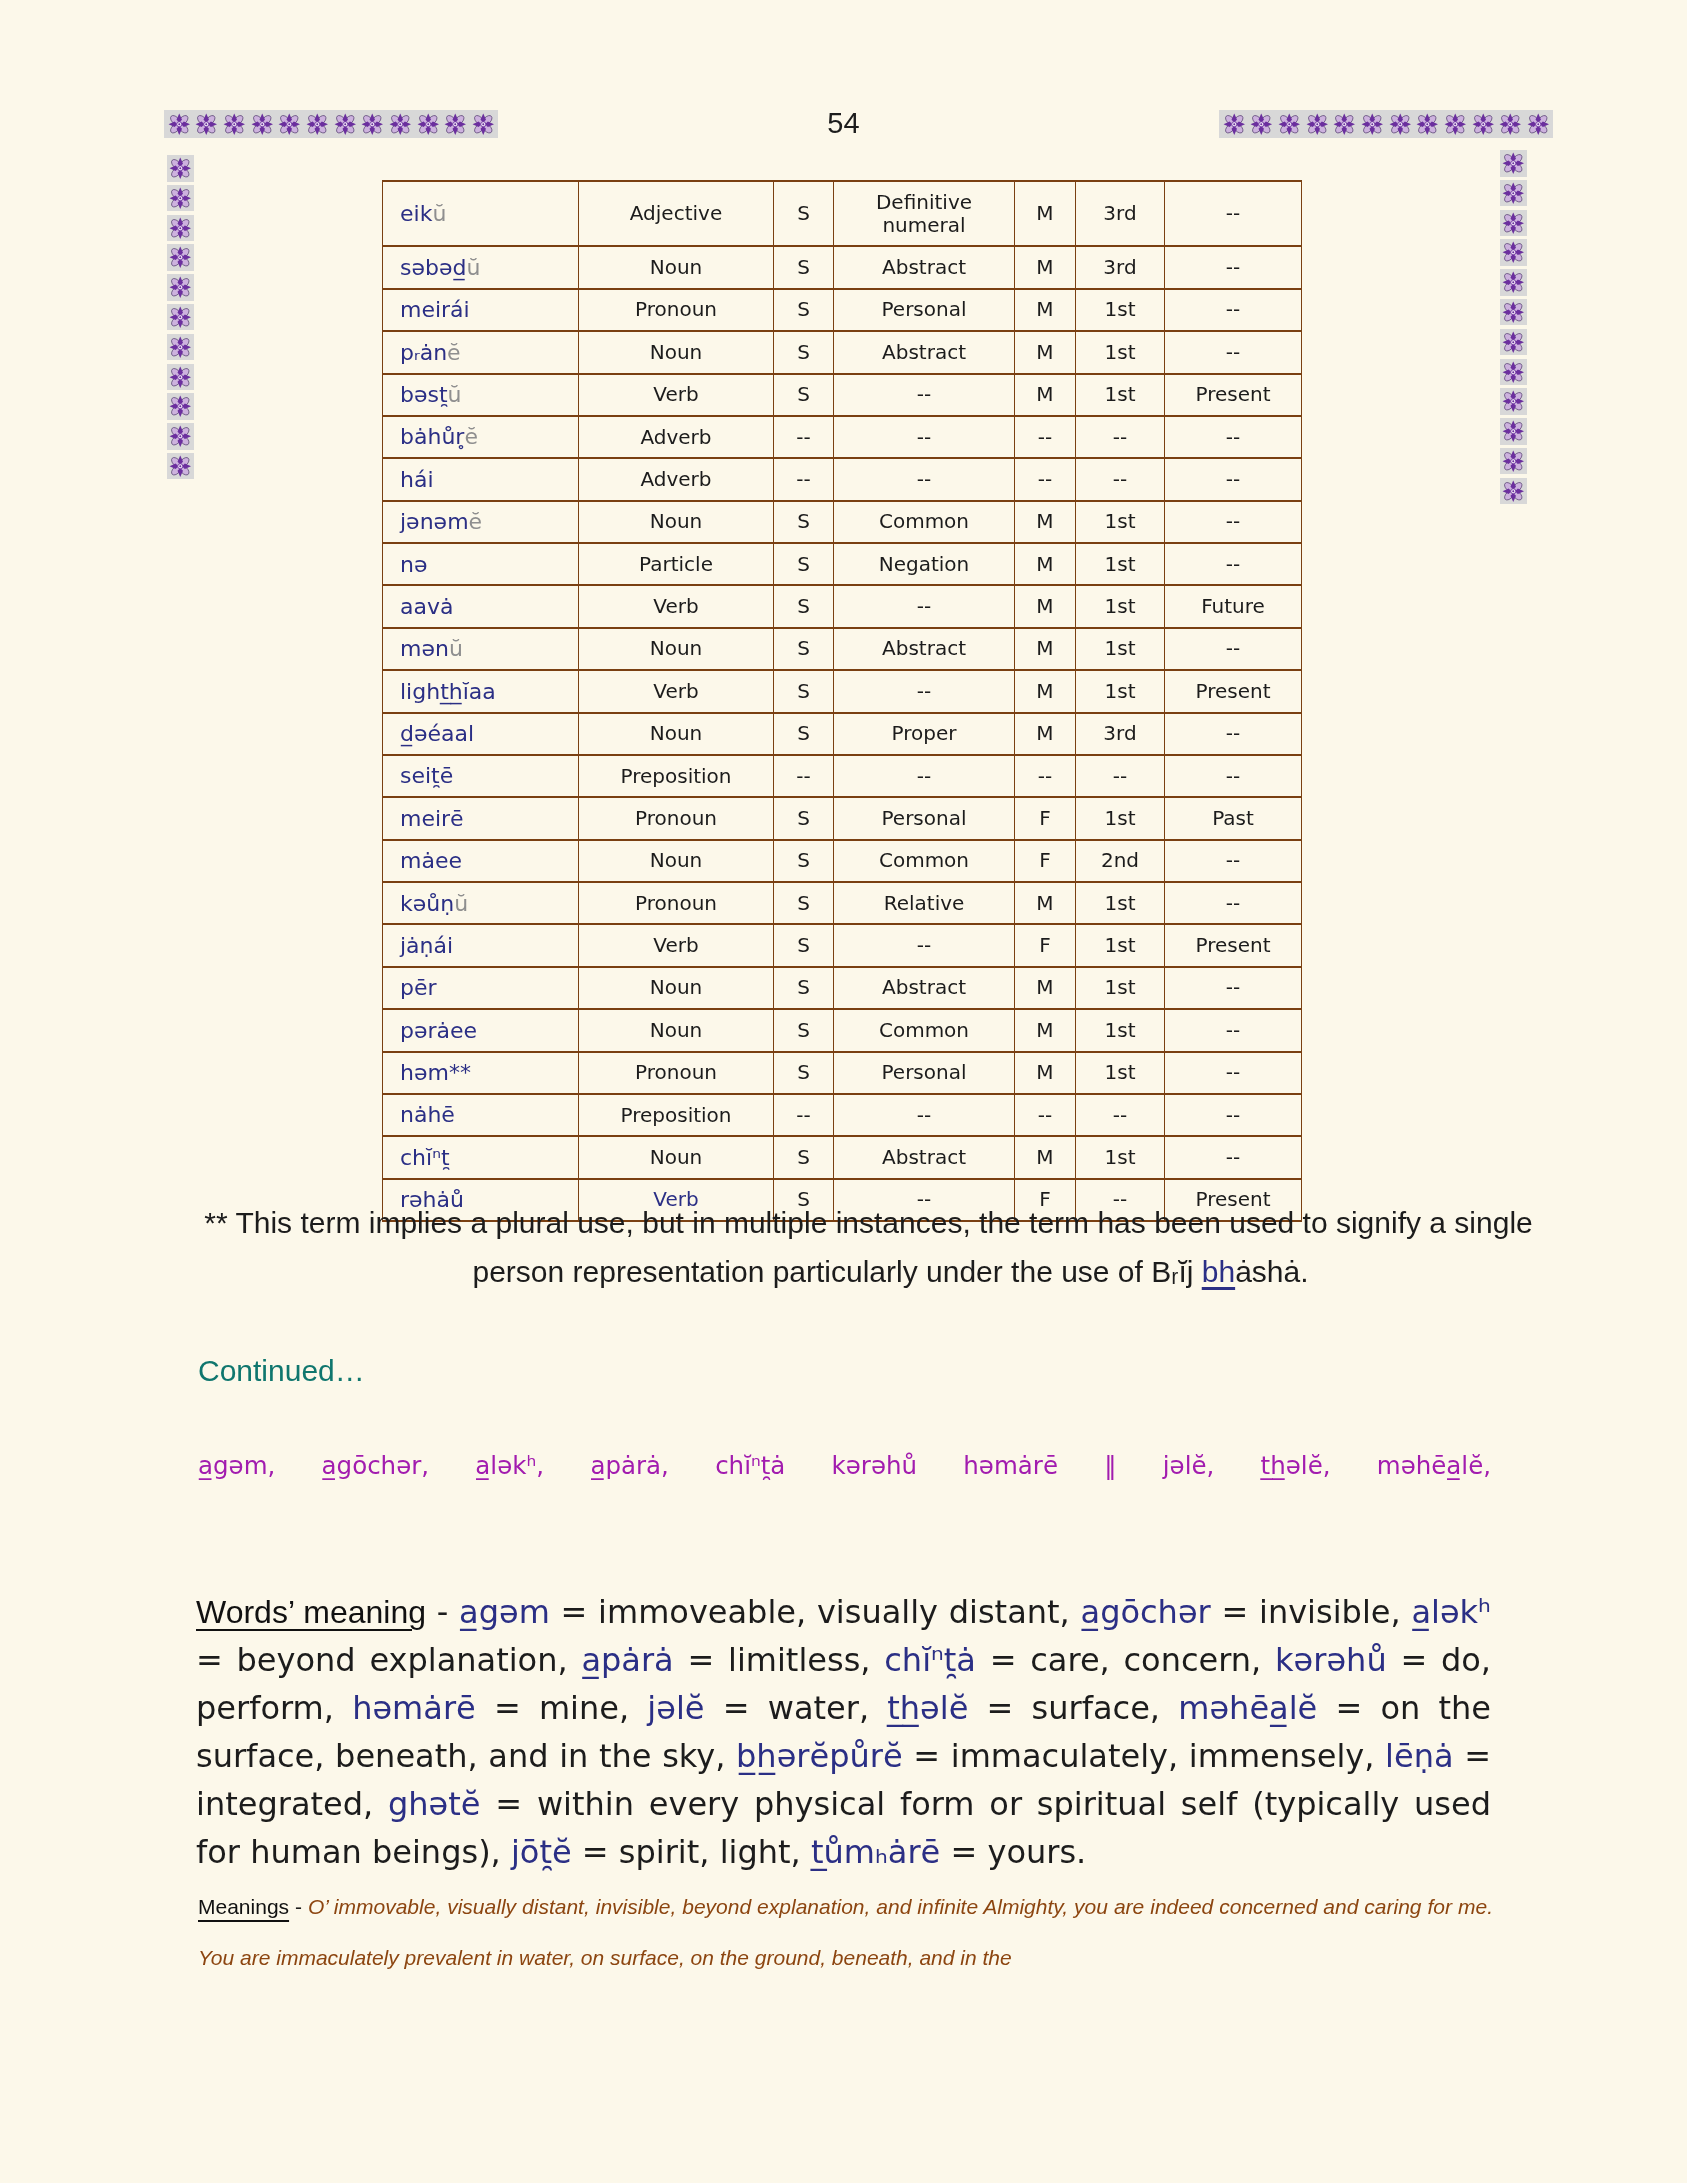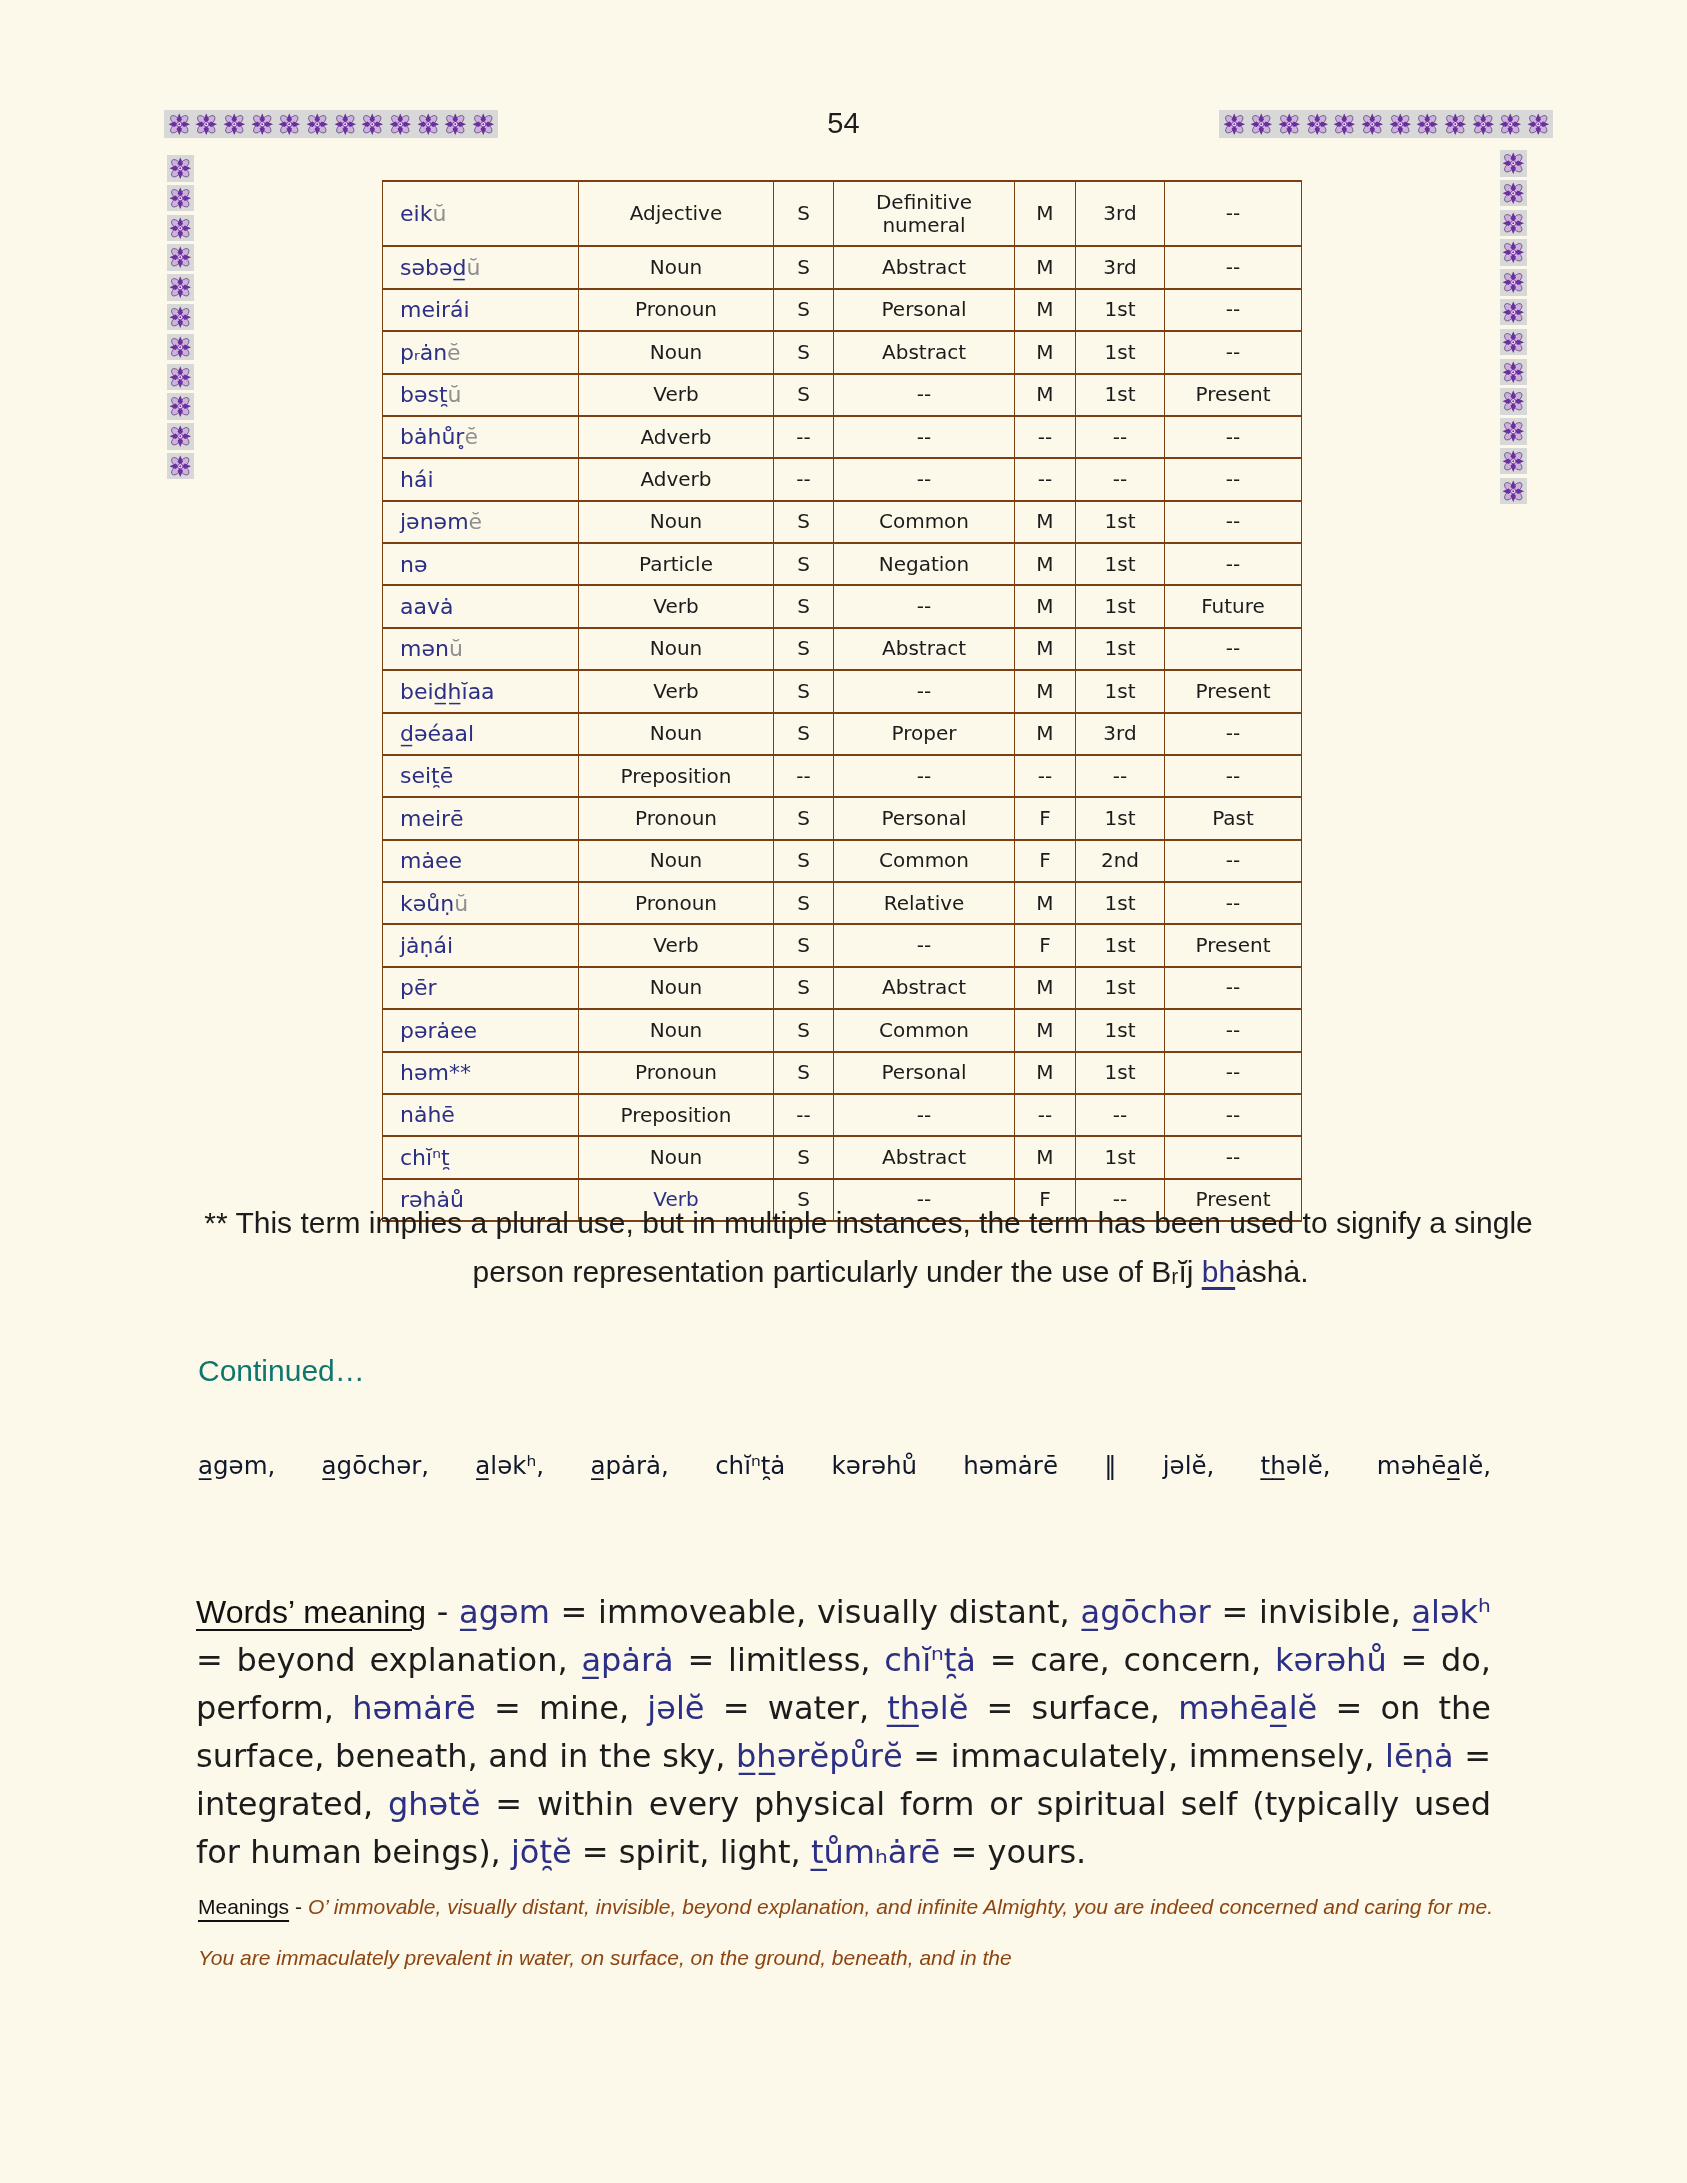--- a/index.html
+++ b/index.html
@@ -42,21 +42,21 @@
   .footnote .blue-u{color:#2b2f85; text-decoration:underline; text-underline-offset:4.6px;}
   
   .continued{
     position:absolute; left:198px; top:1354px;
     font-size:30px; color:#0f766e;
   }
   
   .verse{
     position:absolute; left:198px; top:1434px; width:1293px;
     font-family:"DejaVu Sans","Liberation Sans",sans-serif;
-    font-size:24.5px; color:#0f172a; line-height:64px;
+    font-size:24.5px; color:#a21caf; line-height:64px;
   }
   .verse .vline{white-space:normal;}
   .verse .vline.just{text-align:justify; text-align-last:justify;}
   
   .words-meaning{
     position:absolute; left:196px; top:1556px; width:1295px;
     font-size:32px; line-height:48px; text-align:justify;
     font-family:"DejaVu Sans","Liberation Sans",sans-serif;
   }
   .words-meaning .lbl, .meanings .lbl{
@@ -850,21 +850,21 @@
         <tr>
           <td class="word"><span>mən</span><span class="tail">ŭ</span></td>
           <td>Noun</td>
           <td>S</td>
           <td>Abstract</td>
           <td>M</td>
           <td>1st</td>
           <td>--</td>
         </tr>
         <tr>
-          <td class="word"><span>beid̲h̲ĭaa</span></td>
+          <td class="word"><span>light̲h̲ĭaa</span></td>
           <td>Verb</td>
           <td>S</td>
           <td>--</td>
           <td>M</td>
           <td>1st</td>
           <td>Present</td>
         </tr>
         <tr>
           <td class="word"><span>d̲əéaal</span></td>
           <td>Noun</td>

